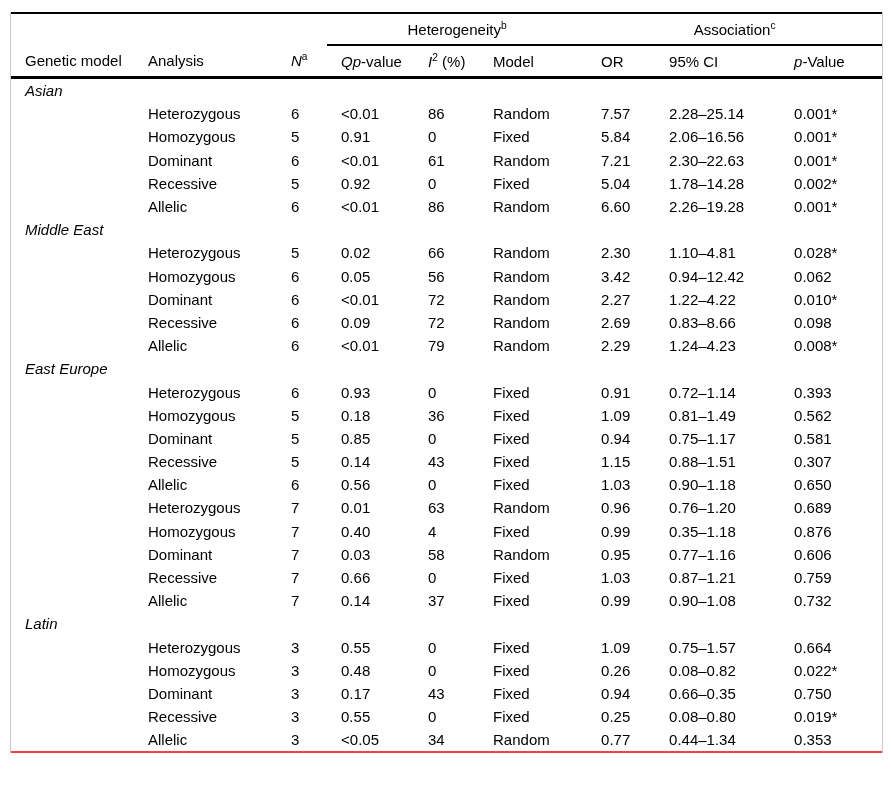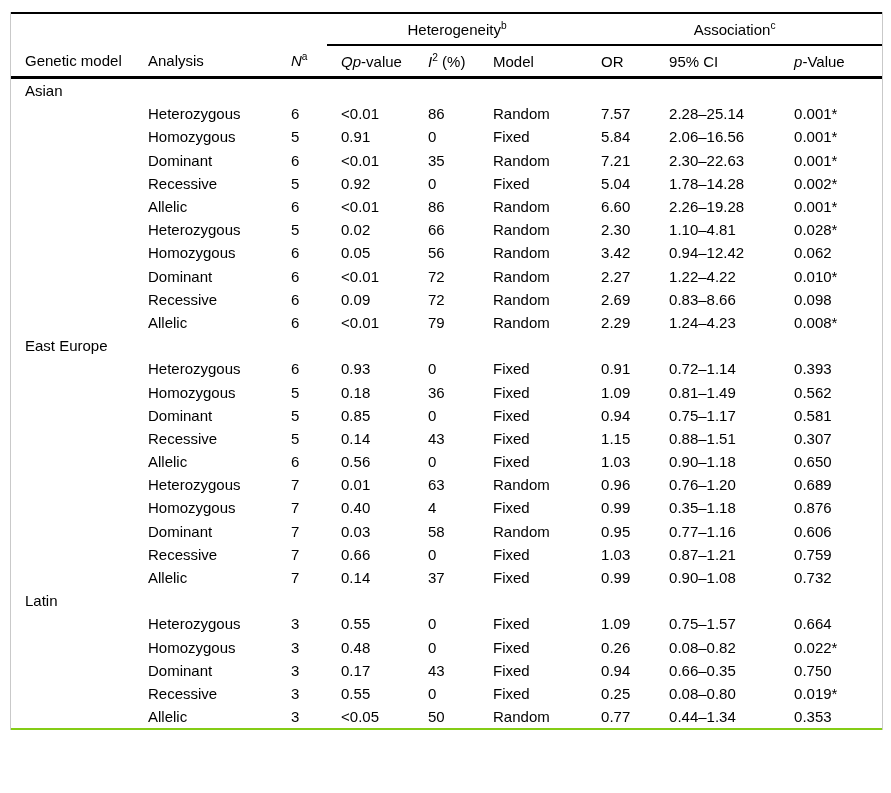--- a/index.html
+++ b/index.html
@@ -23,21 +23,21 @@
     width: 871px;
     border-left: 1px solid #c9c9c9;
     border-right: 1px solid #c9c9c9;
     box-sizing: content-box;
   }
   table {
     border-collapse: collapse;
     table-layout: fixed;
     width: 871px;
     border-top: 2px solid #000;
-    border-bottom: 2px solid #84cc16;
+    border-bottom: 2px solid #ef4444;
   }
   th, td {
     text-align: left;
     font-weight: normal;
     padding: 0 0 0 14px;
     white-space: nowrap;
     overflow: visible;
     vertical-align: middle;
   }
   .group-row th {
@@ -50,20 +50,21 @@
   }
   .col-row th {
     height: 30px;
     border-bottom: 3px solid #000;
     margin-top: 48px;
   }
   tbody td {
     height: 23.2px;
   }
   .section-name {
+    font-style: italic;
   }
   i { font-style: italic; }
   sup {
     font-size: 0.68em;
     vertical-align: super;
     line-height: 0;
   }
 </style>
 </head>
 <body>
@@ -123,21 +124,21 @@
           <td>Fixed</td>
           <td>5.84</td>
           <td>2.06–16.56</td>
           <td>0.001*</td>
         </tr>
         <tr>
           <td></td>
           <td>Dominant</td>
           <td>6</td>
           <td>&lt;0.01</td>
-          <td>35</td>
+          <td>61</td>
           <td>Random</td>
           <td>7.21</td>
           <td>2.30–22.63</td>
           <td>0.001*</td>
         </tr>
         <tr>
           <td></td>
           <td>Recessive</td>
           <td>5</td>
           <td>0.92</td>
@@ -152,20 +153,23 @@
           <td>Allelic</td>
           <td>6</td>
           <td>&lt;0.01</td>
           <td>86</td>
           <td>Random</td>
           <td>6.60</td>
           <td>2.26–19.28</td>
           <td>0.001*</td>
         </tr>
         <tr>
+          <td colspan="9" class="section-name">Middle East</td>
+        </tr>
+        <tr>
           <td></td>
           <td>Heterozygous</td>
           <td>5</td>
           <td>0.02</td>
           <td>66</td>
           <td>Random</td>
           <td>2.30</td>
           <td>1.10–4.81</td>
           <td>0.028*</td>
         </tr>
@@ -371,21 +375,21 @@
           <td>Fixed</td>
           <td>0.25</td>
           <td>0.08–0.80</td>
           <td>0.019*</td>
         </tr>
         <tr>
           <td></td>
           <td>Allelic</td>
           <td>3</td>
           <td>&lt;0.05</td>
-          <td>50</td>
+          <td>34</td>
           <td>Random</td>
           <td>0.77</td>
           <td>0.44–1.34</td>
           <td>0.353</td>
         </tr>
       </tbody>
   </table>
 </div>
 
 </body></html>

